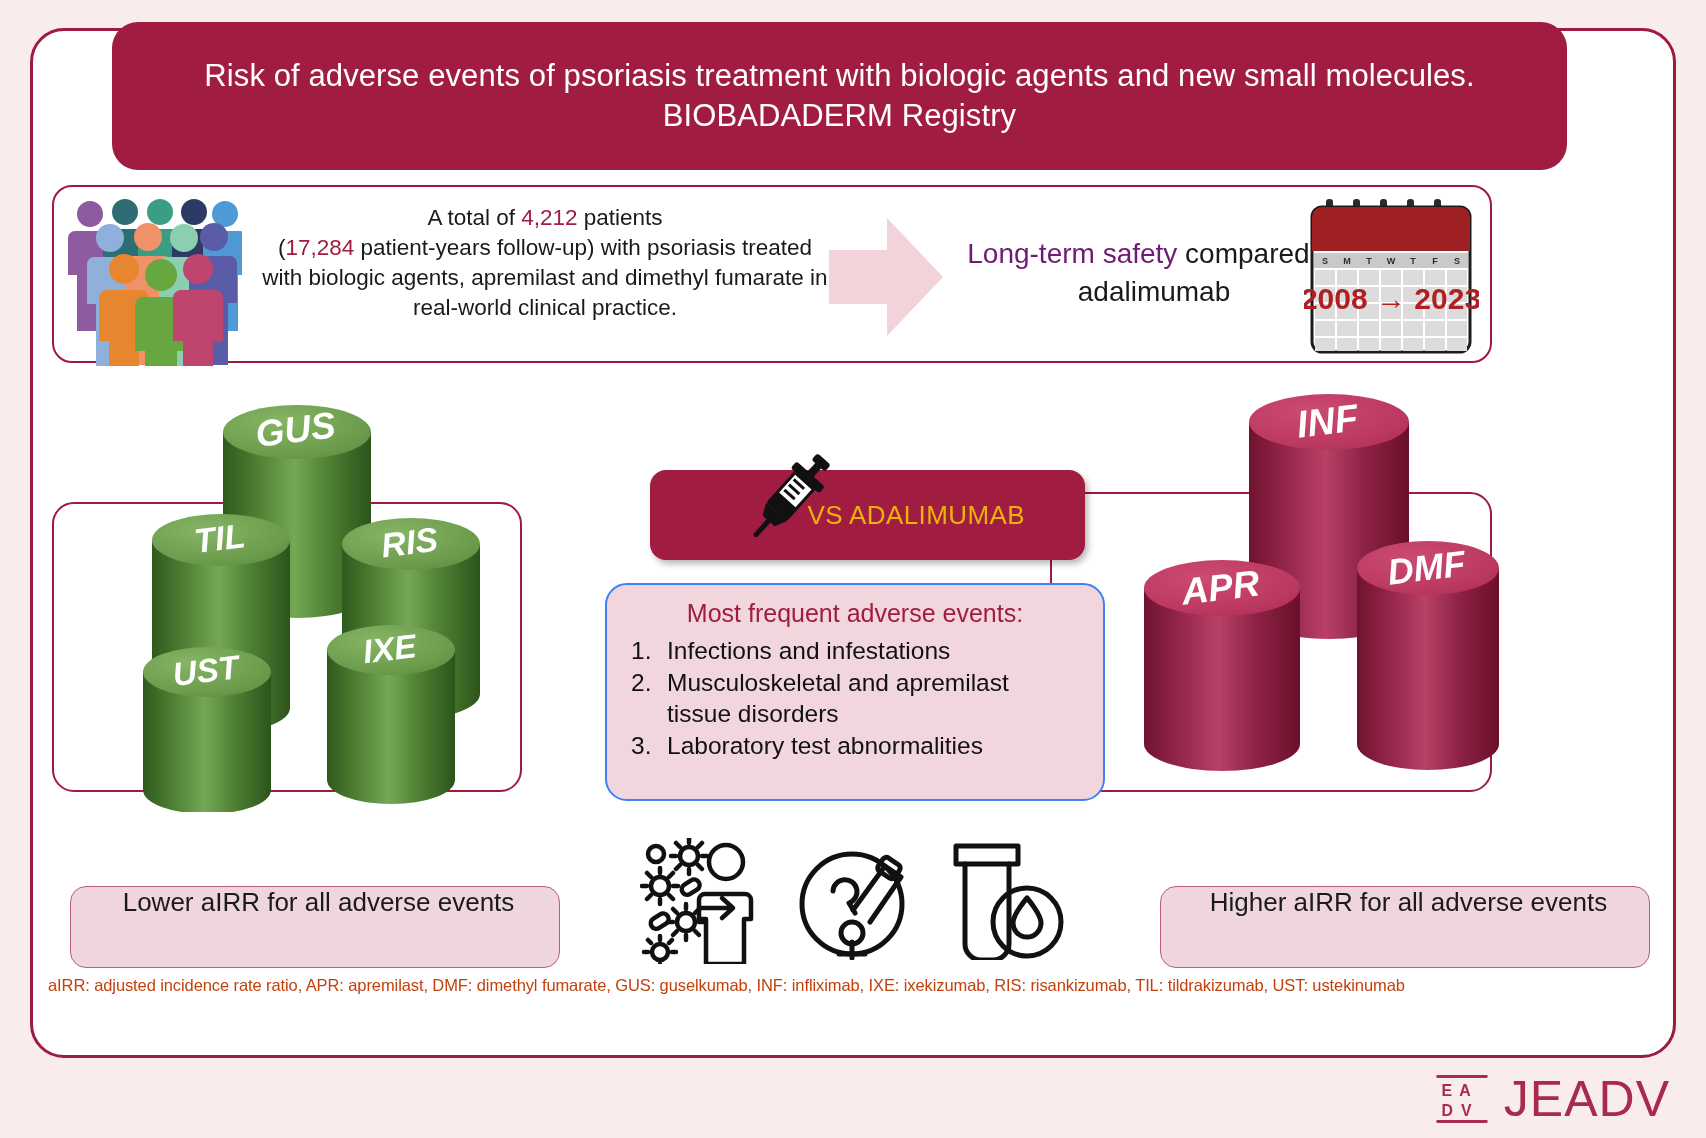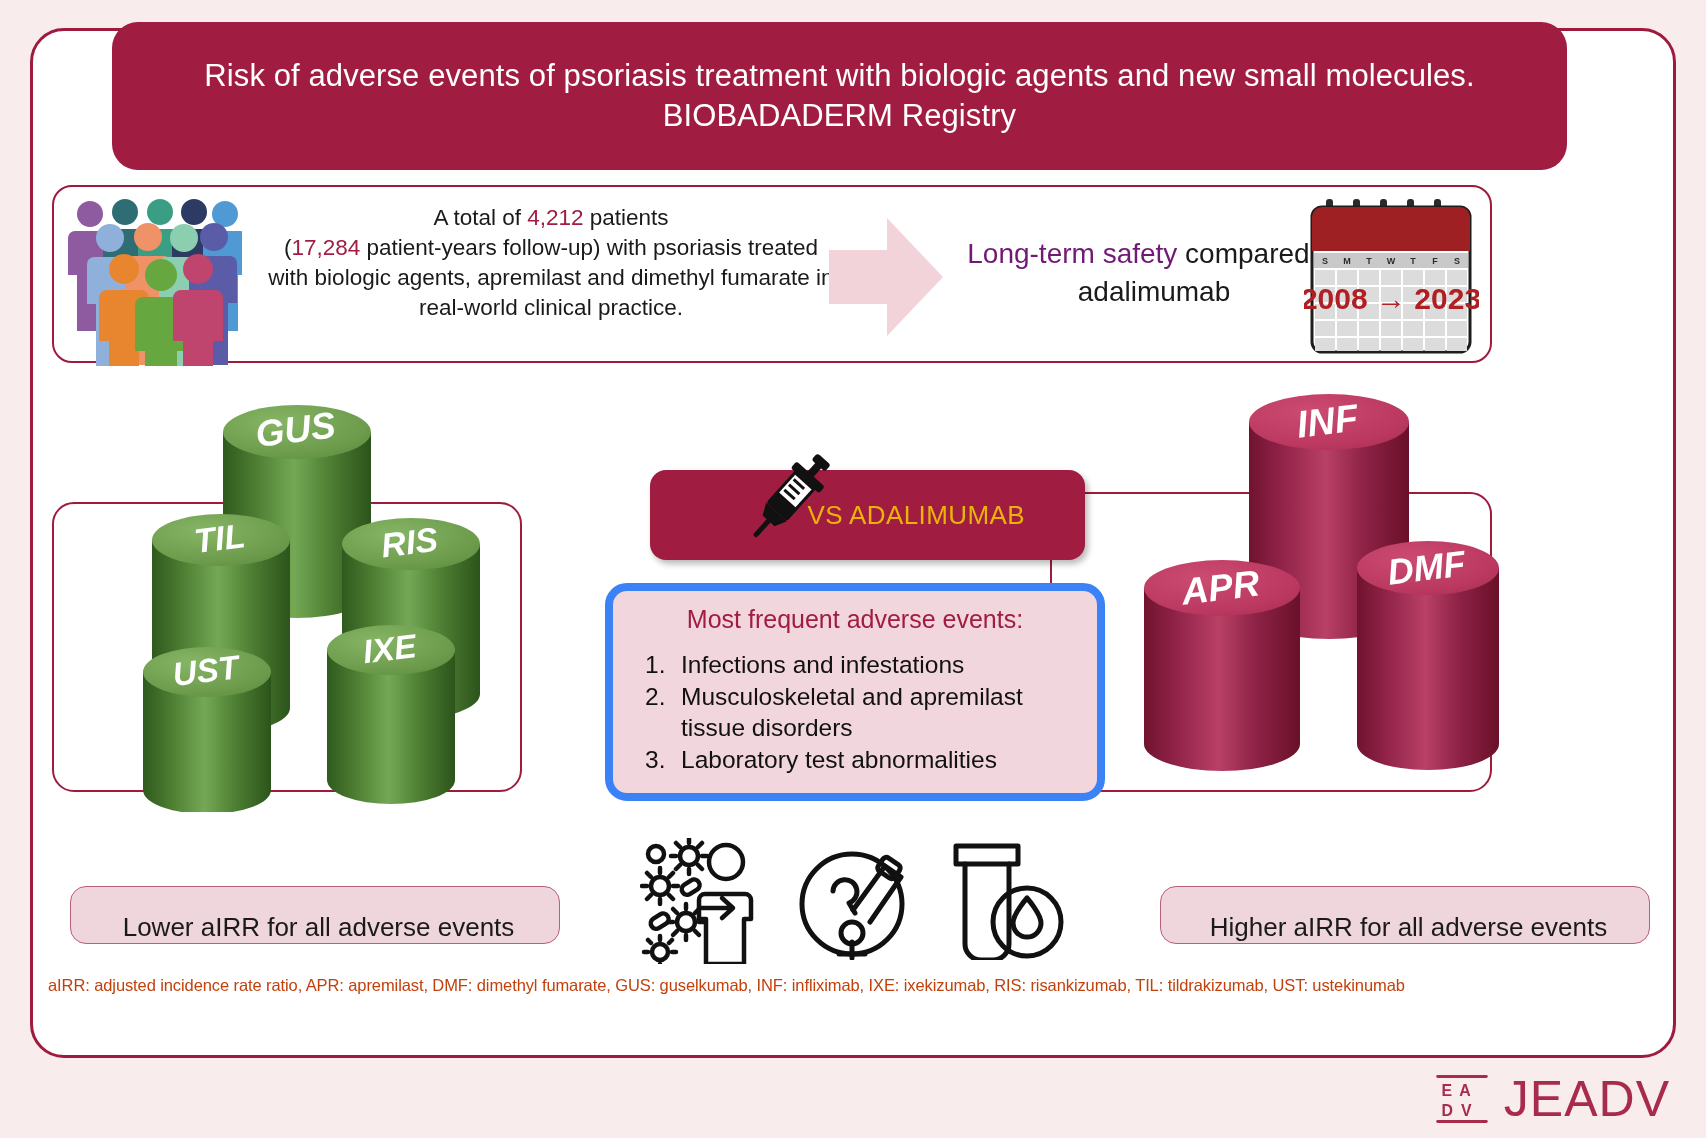--- a/index.html
+++ b/index.html
@@ -44,21 +44,21 @@
     width:1440px;height:178px;
     border:2px solid #9e1b3e;
     border-radius:20px;
     background:#ffffff;
     box-sizing:border-box;
   }
   .crowd{
     position:absolute;left:8px;top:-6px;width:180px;height:185px;
   }
   .summary-text{
-    position:absolute;left:212px;top:16px;width:570px;
+    position:absolute;left:206px;top:16px;width:570px;
     text-align:center;
     font-size:22.5px;line-height:1.33;color:#1a1a1a;
   }
   .accent-num{color:#a01c41;}
   .arrow-big{
     position:absolute;left:775px;top:25px;width:120px;height:130px;
   }
   .safety-text{
     position:absolute;left:880px;top:48px;width:440px;
     text-align:center;font-size:28px;line-height:1.34;color:#1a1a1a;
@@ -88,44 +88,44 @@
     background:#a01c41;border-radius:16px;
     box-shadow:3px 4px 6px rgba(0,0,0,.28);
     display:flex;align-items:center;justify-content:flex-end;
     box-sizing:border-box;padding-right:60px;
   }
   .vs-banner span{color:#eab308;font-size:26px;letter-spacing:.4px;}
   .syringe{position:absolute;left:735px;top:442px;width:110px;height:110px;}
   .ae-card{
     position:absolute;left:605px;top:583px;
     width:500px;height:218px;
-    background:#f2d6dd;border:8px solid #3b82f6;border-radius:22px;
+    background:#f2d6dd;border:2px solid #3b82f6;border-radius:22px;
     box-sizing:border-box;padding:10px 14px 8px 14px;
   }
   .ae-title{
     text-align:center;color:#a01c41;font-size:25px;margin:4px 0 6px 0;
   }
-  .ae-list{margin:16px;padding:0 4px 0 38px;list-style:none;counter-reset:ae;}
+  .ae-list{margin:8px;padding:0 4px 0 38px;list-style:none;counter-reset:ae;}
   .ae-list li{
     counter-increment:ae;position:relative;
     font-size:24.5px;line-height:1.24;color:#111;margin-bottom:2px;
   }
   .ae-list li::before{
     content:counter(ae) ".";position:absolute;left:-36px;width:30px;
     text-align:left;color:#111;
   }
   .icons-row{
     position:absolute;left:640px;top:838px;width:430px;height:130px;
     display:flex;align-items:flex-start;justify-content:space-between;
   }
   
   .pill{
-    position:absolute;height:58px;
+    position:absolute;height:82px;
     background:#efd5dc;border:1.5px solid #b95f79;border-radius:16px;
-    display:flex;align-items:flex-end;justify-content:center;
+    display:flex;align-items:flex-start;justify-content:center;
     box-sizing:border-box;
     padding-left:7px;
   }
   .pill span{font-size:26px;color:#1a1a1a;}
   .pill-left{left:70px;top:886px;width:490px;}
   .pill-right{left:1160px;top:886px;width:490px;}
   
   .footnote{
     position:absolute;left:48px;top:976px;width:1560px;
     font-size:16.5px;color:#c2410c;text-align:left;letter-spacing:-.1px;

